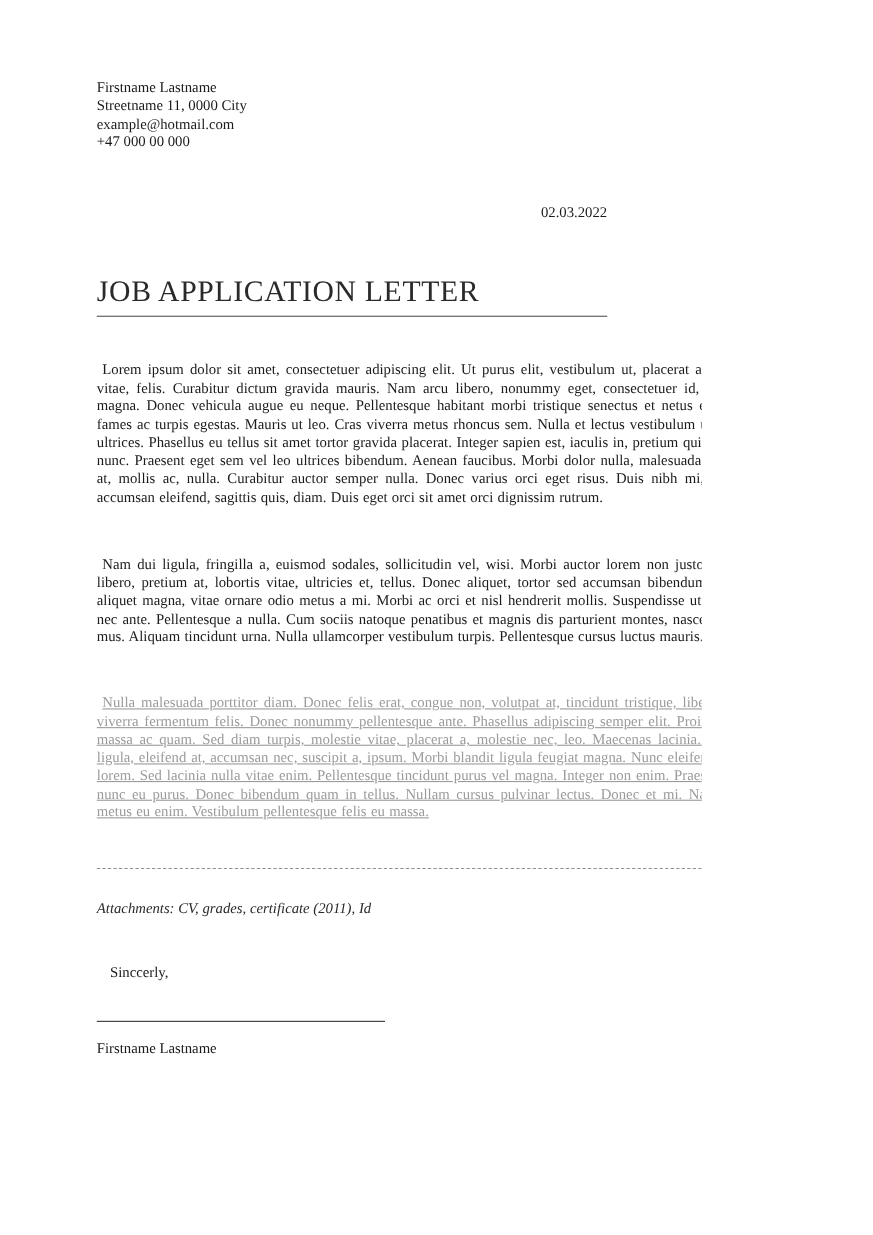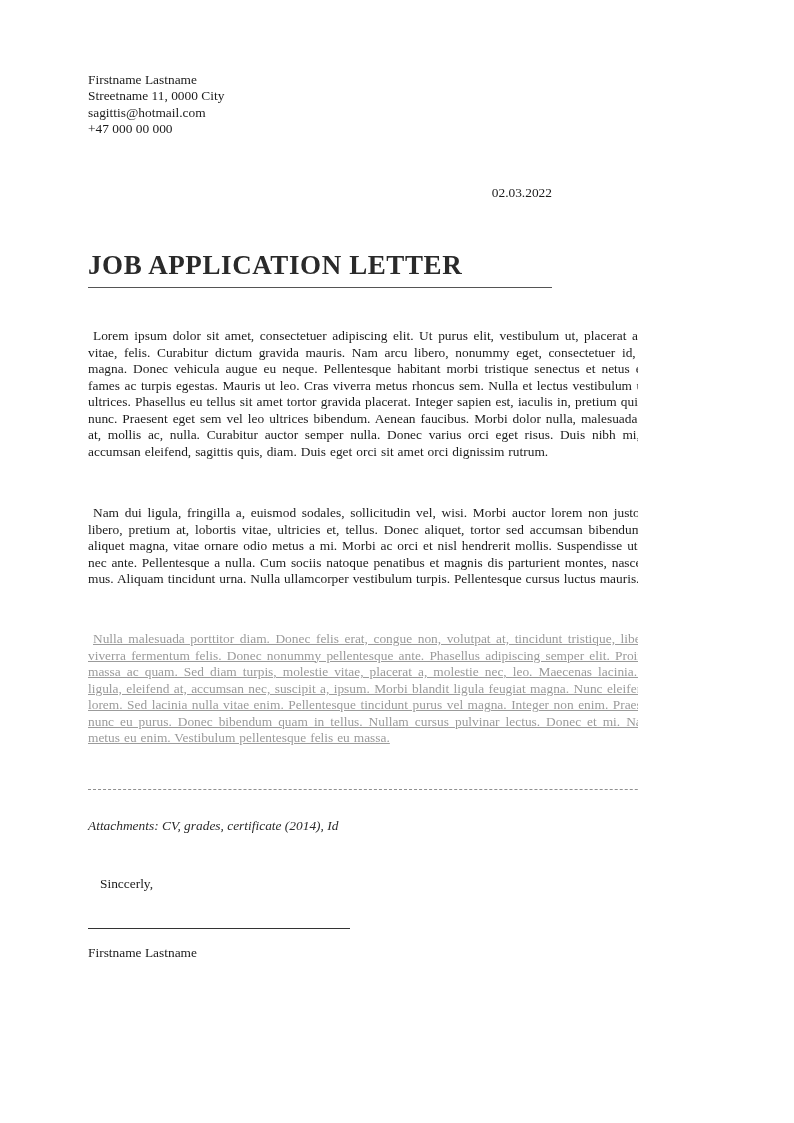--- a/index.html
+++ b/index.html
@@ -32,21 +32,21 @@
   .title-block {
     top: 250px;
     left: 88px;
     right: 86px;
     border-bottom: 1.6px solid #555555;
     padding-bottom: 7px;
   }
   .title-block h1 {
     margin: 0;
     font-size: 27px;
-    font-weight: bold;
+    font-weight: normal;
     letter-spacing: 0.6px;
     line-height: 30px;
     color: #2a2a2a;
   }
   .body-par {
     left: 88px;
     width: 620px;
     margin: 0;
     font-size: 13.4px;
     line-height: 16.55px;
@@ -92,38 +92,38 @@
   }
 </style>
 </head>
 <body>
 
 <div class="page">
 
   <div class="abs small-block sender">
     <div>Firstname Lastname</div>
     <div>Streetname 11, 0000 City</div>
-    <div>sagittis@hotmail.com</div>
+    <div>example@hotmail.com</div>
     <div>+47 000 00 000</div>
   </div>
 
 
   <div class="abs date">02.03.2022</div>
 
   <div class="abs title-block">
     <h1>JOB APPLICATION LETTER</h1>
   </div>
 
   <p class="abs body-par p1">Lorem ipsum dolor sit amet, consectetuer adipiscing elit. Ut purus elit, vestibulum ut, placerat ac, adipiscing vitae, felis. Curabitur dictum gravida mauris. Nam arcu libero, nonummy eget, consectetuer id, vulputate a, magna. Donec vehicula augue eu neque. Pellentesque habitant morbi tristique senectus et netus et malesuada fames ac turpis egestas. Mauris ut leo. Cras viverra metus rhoncus sem. Nulla et lectus vestibulum urna fringilla ultrices. Phasellus eu tellus sit amet tortor gravida placerat. Integer sapien est, iaculis in, pretium quis, viverra ac, nunc. Praesent eget sem vel leo ultrices bibendum. Aenean faucibus. Morbi dolor nulla, malesuada eu, pulvinar at, mollis ac, nulla. Curabitur auctor semper nulla. Donec varius orci eget risus. Duis nibh mi, congue eu, accumsan eleifend, sagittis quis, diam. Duis eget orci sit amet orci dignissim rutrum.</p>
   <p class="abs body-par p2">Nam dui ligula, fringilla a, euismod sodales, sollicitudin vel, wisi. Morbi auctor lorem non justo. Nam lacus libero, pretium at, lobortis vitae, ultricies et, tellus. Donec aliquet, tortor sed accumsan bibendum, erat ligula aliquet magna, vitae ornare odio metus a mi. Morbi ac orci et nisl hendrerit mollis. Suspendisse ut massa. Cras nec ante. Pellentesque a nulla. Cum sociis natoque penatibus et magnis dis parturient montes, nascetur ridiculus mus. Aliquam tincidunt urna. Nulla ullamcorper vestibulum turpis. Pellentesque cursus luctus mauris.</p>
   <p class="abs body-par p3">Nulla malesuada porttitor diam. Donec felis erat, congue non, volutpat at, tincidunt tristique, libero. Vivamus viverra fermentum felis. Donec nonummy pellentesque ante. Phasellus adipiscing semper elit. Proin fermentum massa ac quam. Sed diam turpis, molestie vitae, placerat a, molestie nec, leo. Maecenas lacinia. Nam ipsum ligula, eleifend at, accumsan nec, suscipit a, ipsum. Morbi blandit ligula feugiat magna. Nunc eleifend consequat lorem. Sed lacinia nulla vitae enim. Pellentesque tincidunt purus vel magna. Integer non enim. Praesent euismod nunc eu purus. Donec bibendum quam in tellus. Nullam cursus pulvinar lectus. Donec et mi. Nam vulputate metus eu enim. Vestibulum pellentesque felis eu massa.</p>
 
   <div class="abs dashed-sep"></div>
 
-  <p class="abs attachments">Attachments: CV, grades, certificate (2014), Id</p>
+  <p class="abs attachments">Attachments: CV, grades, certificate (2011), Id</p>
 
   <p class="abs closing">Sinccerly,</p>
 
   <div class="abs sig-line"></div>
 
   <p class="abs sig-name">Firstname Lastname</p>
 
 </div>
 
 </body></html>

